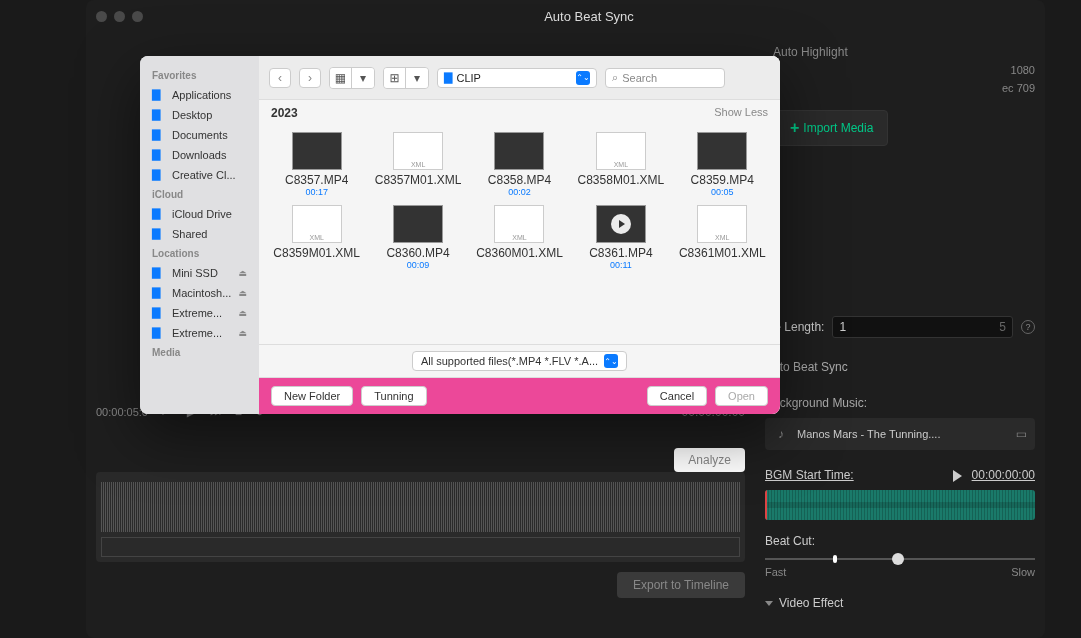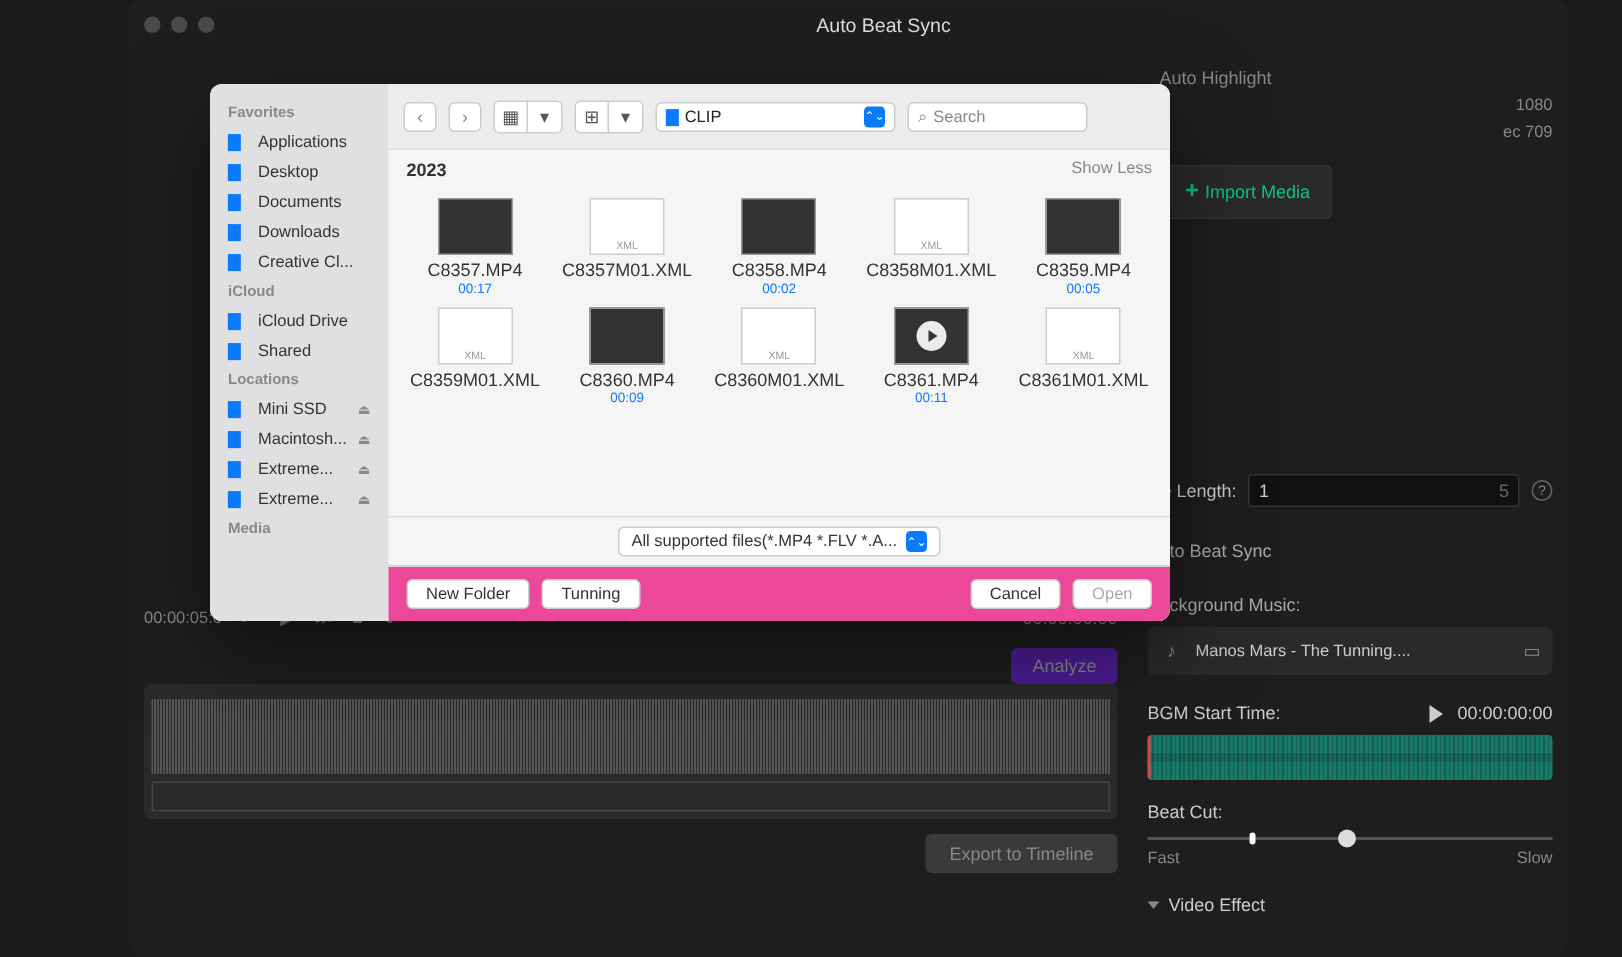--- a/index.html
+++ b/index.html
@@ -16,39 +16,39 @@
 .import-txt{ color:#00c887; font-size:12px;}
 .meta-row { display:flex; align-items:flex-end; justify-content:flex-end; gap:20px; color:#888; font-size:11px; margin-bottom:6px; }
 .len-row { display:flex; align-items:center; gap:8px; margin-top:170px; }
 .len-input { flex:1; background:#111; border:1px solid #333; padding:3px 6px; color:#ccc; border-radius:3px; display:flex; justify-content:space-between;}
 .help-ic{ width:14px; height:14px; border:1px solid #666; border-radius:50%; display:flex; align-items:center; justify-content:center; color:#888; font-size:9px;}
 .section-lbl { color:#aaa; margin-top:22px; font-size:12px; }
 .music-row { display:flex; align-items:center; gap:8px; background:#2a2a2a; border-radius:4px; padding:8px; margin-top:8px;}
 .music-ic { width:16px; height:16px; display:flex; align-items:center; justify-content:center; color:#888;}
 .music-name { flex:1; color:#ccc; font-size:11px; white-space:nowrap; overflow:hidden; text-overflow:ellipsis;}
 .folder-ic { color:#888; }
-.bgm-row { display:flex; align-items:flex-end; gap:10px; margin-top:18px;}
+.bgm-row { display:flex; align-items:flex-end; gap:10px; margin-top:18px;text-decoration:underline;}
 .play-ic { width:0;height:0;border-top:6px solid transparent;border-bottom:6px solid transparent;border-left:9px solid #ccc;}
 .tc { color:#ccc; font-size:12px; }
 .wave-mini { margin-top:8px; height:30px; background:linear-gradient(90deg,#1a7a6a,#1a7a6a); border-radius:3px; position:relative; overflow:hidden;}
 .wave-mini::before{content:"";position:absolute;inset:0;background:repeating-linear-gradient(90deg,rgba(0,0,0,0.2) 0 1px,transparent 1px 3px),linear-gradient(transparent 40%,rgba(0,0,0,0.15) 40% 60%,transparent 60%); }
 .red-bar{position:absolute;left:0;top:0;bottom:0;width:2px;background:#d44;}
 .beat-lbl{ margin-top:14px; color:#ccc;}
 .slider-track{ margin-top:10px; height:2px; background:#555; position:relative;}
 .slider-thumb{ position:absolute; top:-5px; width:12px; height:12px; border-radius:50%; background:#ddd; left:47%;}
 .slider-tick{ position:absolute; top:-3px; width:4px; height:8px; background:#fff; border-radius:2px;}
 .slider-labels{ display:flex; justify-content:space-between; color:#888; font-size:11px; margin-top:6px;}
 .ve-row{ display:flex; align-items:center; gap:6px; margin-top:18px; color:#ccc;}
 .disclosure{ width:0;height:0;border-left:4px solid transparent;border-right:4px solid transparent;border-top:5px solid #888;}
 
 .timeline-area{ position:absolute; left:0; right:290px; bottom:0; top:400px; padding:0 10px;}
 .tl-controls{ display:flex; align-items:center; gap:14px; color:#888; padding:5px 0;}
 .tl-tc-small{ color:#888; font-size:11px;}
 .tl-tc-right{ margin-left:auto; color:#888; font-size:12px;}
-.analyze-btn{ background:#4c1d95; color:#888; padding:5px 14px; border-radius:4px; margin-left:auto; margin-top:8px; display:inline-block; float:right;}
+.analyze-btn{ background:#ffffff; color:#888; padding:5px 14px; border-radius:4px; margin-left:auto; margin-top:24px; display:inline-block; float:right;}
 .big-wave{ clear:both; margin-top:8px; height:90px; background:#2a2a2a; border-radius:4px; position:relative; overflow:hidden;}
 .big-wave::before{content:"";position:absolute;left:5px;right:5px;top:10px;height:50px;background:repeating-linear-gradient(90deg,#555 0 1px,transparent 1px 2px);}
 .big-wave::after{content:"";position:absolute;left:5px;right:5px;top:65px;height:18px;border:1px solid #444;}
 .export-btn{ background:#3a3a3a; color:#888; padding:6px 16px; border-radius:4px; float:right; margin-top:10px;}
 
 
 .file-dialog{ position:absolute; left:140px; top:56px; width:640px; height:358px; background:#e8e8e8; border-radius:8px; box-shadow:0 20px 60px rgba(0,0,0,0.5); color:#222; display:flex; overflow:hidden;}
 .fd-sidebar{ width:119px; background:#e0e0e2; padding:10px 0; overflow-y:auto;}
 .fd-group-lbl{ color:#888; font-size:10px; font-weight:600; padding:4px 12px;}
 .fd-item{ display:flex; align-items:center; gap:6px; padding:3px 12px; font-size:11px; color:#333;}

